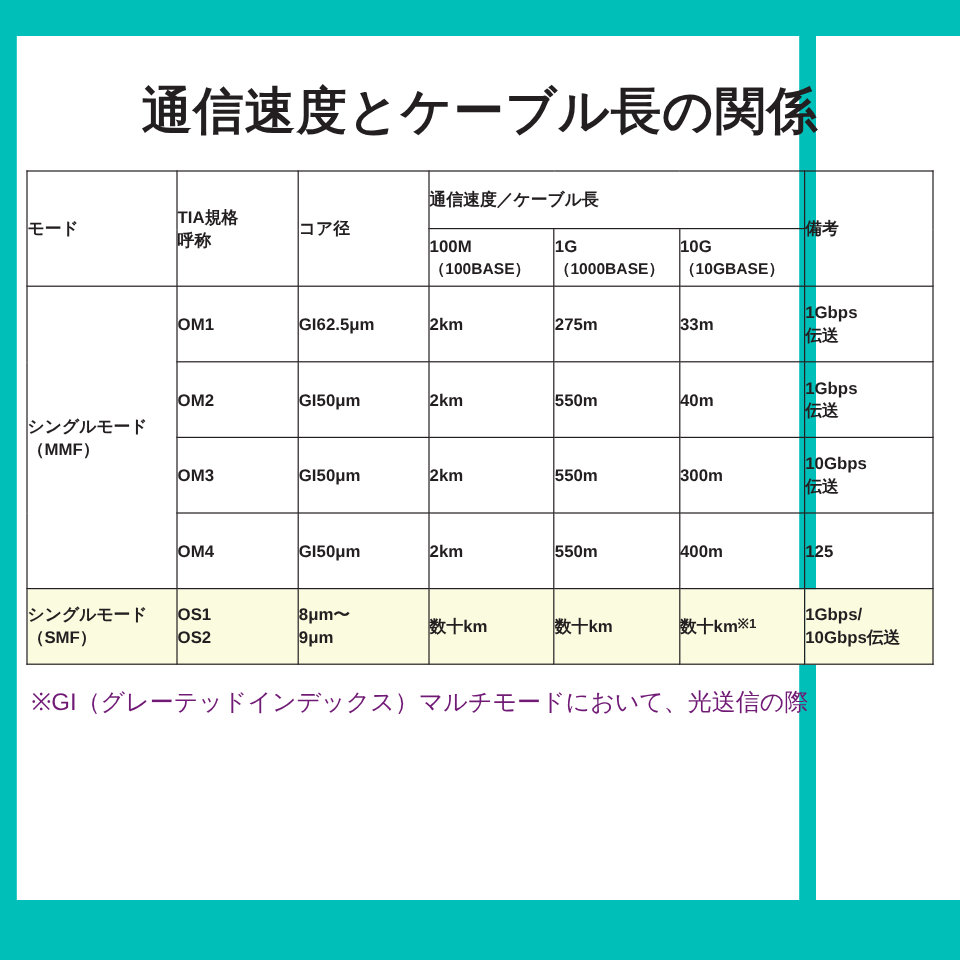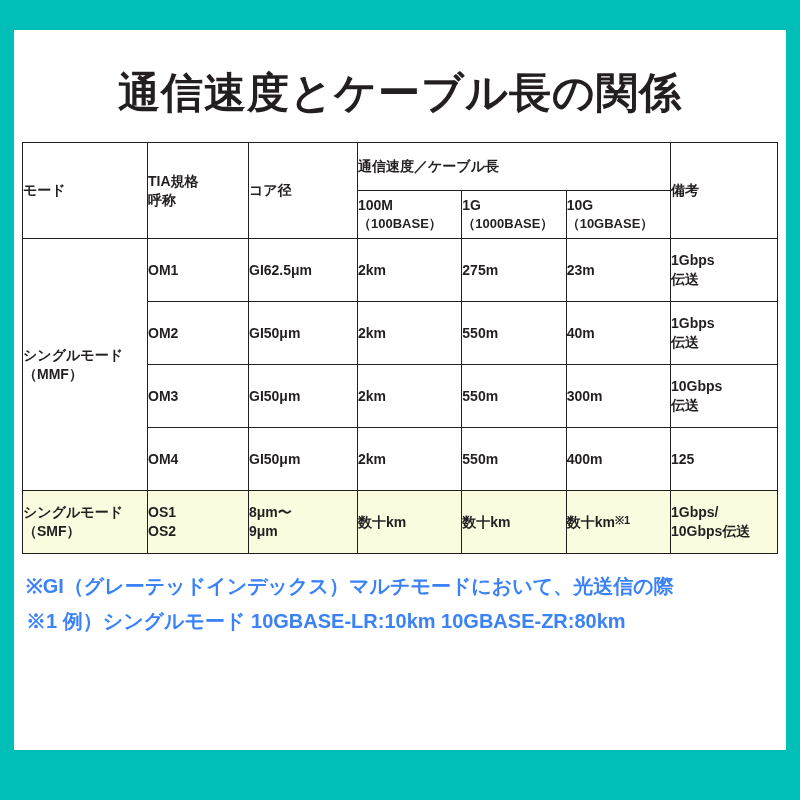--- a/index.html
+++ b/index.html
@@ -9,21 +9,21 @@
   body {
     width: 800px;
     height: 800px;
     background: #ffffff;
     font-family: "Liberation Sans", sans-serif;
     color: #231f20;
     overflow: hidden;
   }
   .page {
     position: relative;
-    width: 800px;
+    width: 680px;
     height: 800px;
     background: #ffffff;
     box-sizing: border-box;
   }
   .band-top {
     position: absolute;
     left: 0;
     top: 0;
     width: 800px;
     height: 30px;
@@ -102,23 +102,23 @@
   }
   .cell-mode {
     font-size: 15px;
   }
   .cell-small {
     font-size: 13px;
   }
   .notes {
     margin: 18px 10px 0 12px;
     font-size: 20px;
-    font-weight: bold;
+    font-weight: normal;
     line-height: 1.45;
-    color: #3b82f6;
+    color: #701a75;
   }
   .notes .line2 {
     padding-left: 26px;
   }
   .notes .note2 {
     margin-top: 6px;
   }
   .sup {
     font-size: 11px;
     vertical-align: top;
@@ -166,21 +166,21 @@
 
         <tr class="r-body">
           <td rowspan="4" class="cell-mode">
             <div>シングルモード</div>
             <div>（MMF）</div>
           </td>
           <td>OM1</td>
           <td>GI62.5μm</td>
           <td>2km</td>
           <td>275m</td>
-          <td>23m</td>
+          <td>33m</td>
           <td>
             <div>1Gbps</div>
             <div>伝送</div>
           </td>
         </tr>
 
         <tr class="r-body">
           <td>OM2</td>
           <td>GI50μm</td>
           <td>2km</td>
@@ -234,17 +234,16 @@
           <td class="cell-small">
             <div>1Gbps/</div>
             <div>10Gbps伝送</div>
           </td>
         </tr>
       </tbody>
     </table>
 
     <div class="notes">
       <div>※GI（グレーテッドインデックス）マルチモードにおいて、光送信の際</div>
-      <div class="note2">※1 例）シングルモード 10GBASE-LR:10km 10GBASE-ZR:80km</div>
     </div>
 
   </div>
 </div>
 
 </body></html>

